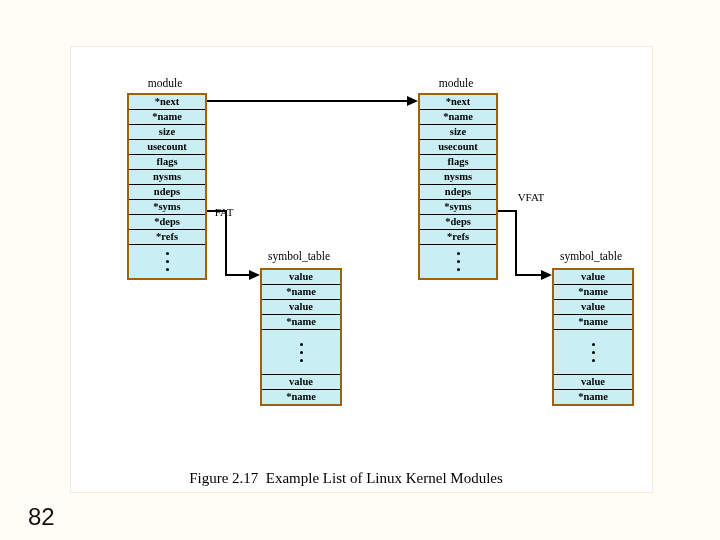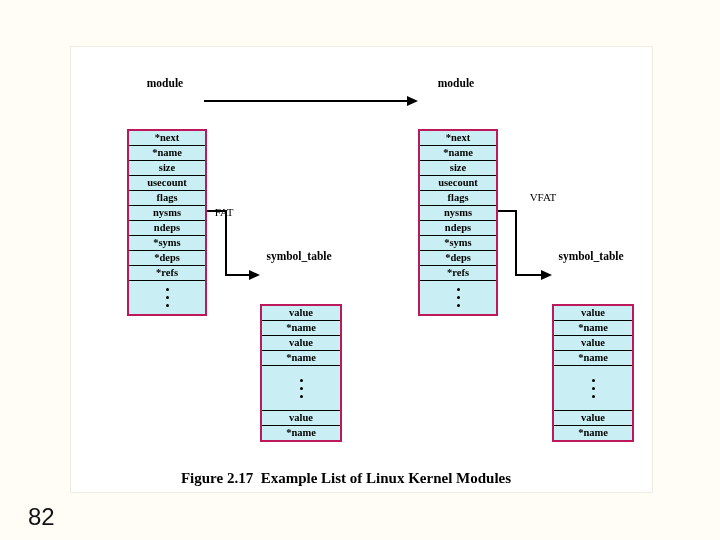--- a/index.html
+++ b/index.html
@@ -16,24 +16,23 @@
     background:#ffffff;
     border:1px solid #efece2;
     box-sizing:border-box;
   }
   .arrow-layer{
     position:absolute;left:0;top:0;width:720px;height:540px;
     pointer-events:none;
   }
   .dtable{
     position:absolute;
-    border:2px solid #be185d;
+    border:2px solid #a16207;
     background:#c9eef3;
     box-sizing:content-box;
-    margin-top:36px;
   }
   .drow{
     display:flex;align-items:center;justify-content:center;
     height:14px;
     border-bottom:1px solid #000;
     font-size:10.5px;font-weight:bold;color:#000;
     line-height:1;
     background:#c9eef3;
   }
   .drow:last-child{border-bottom:none;}
@@ -41,34 +40,34 @@
     display:flex;flex-direction:column;align-items:center;justify-content:center;
     gap:5px;
     border-bottom:1px solid #000;
     background:#c9eef3;
   }
   .dots-cell:last-child{border-bottom:none;}
   .dot{width:3px;height:3px;border-radius:50%;background:#000;}
   .tbl-title{
     position:absolute;
     text-align:center;
-    font-size:11.5px;font-weight:bold;color:#000;
+    font-size:11.5px;font-weight:normal;color:#000;
     line-height:1;
   }
   .edge-label{
     position:absolute;
     text-align:center;
     font-size:11px;color:#000;
     line-height:1;
   }
   .caption{
     position:absolute;
     left:76px;top:470px;width:540px;
     text-align:center;
-    font-size:15px;font-weight:bold;color:#000;
+    font-size:15px;font-weight:normal;color:#000;
   }
   .page-number{
     position:absolute;
     left:28px;top:489px;
     font-family:"Liberation Sans", sans-serif;
     font-size:24px;color:#111;
     line-height:1;
     margin-top:16px;
   }
 </style>
@@ -129,21 +128,21 @@
     <div class="drow">*deps</div>
     <div class="drow">*refs</div>
     <div class="dots-cell" style="height:33px;">
       <span class="dot"></span>
         <span class="dot"></span>
         <span class="dot"></span>
     </div>
   </div>
 
   <div class="edge-label" style="left:209px;top:195px;width:30px;margin-top:12px;">FAT</div>
-  <div class="edge-label" style="left:496px;top:192px;width:38px;padding-left:28px;">VFAT</div>
+  <div class="edge-label" style="left:484px;top:192px;width:38px;padding-left:28px;">VFAT</div>
 
   <div class="tbl-title" style="left:256px;top:251px;width:86px;">symbol_table</div>
   <div class="dtable" style="left:260px;top:268px;width:78px;">
     <div class="drow">value</div>
     <div class="drow">*name</div>
     <div class="drow">value</div>
     <div class="drow">*name</div>
     <div class="dots-cell" style="height:44px;">
       <span class="dot"></span>
         <span class="dot"></span>

